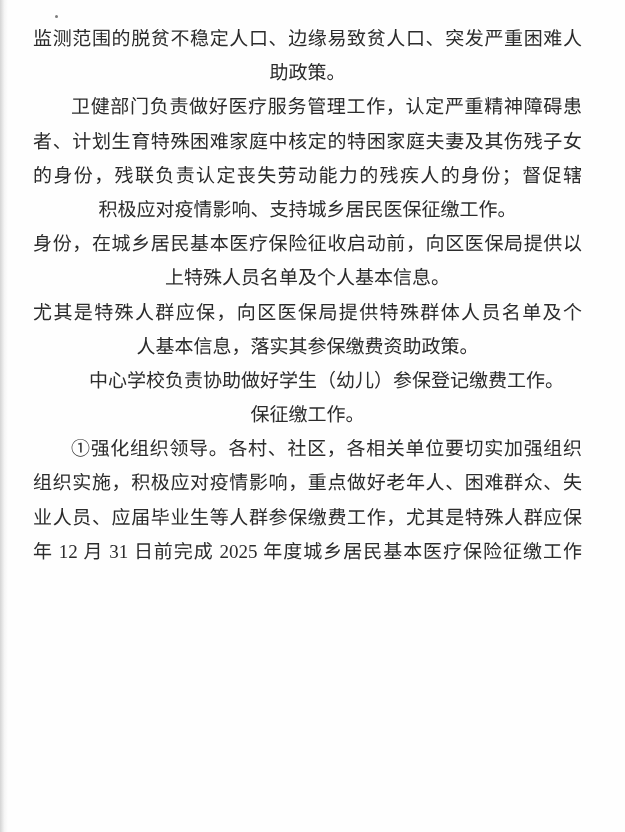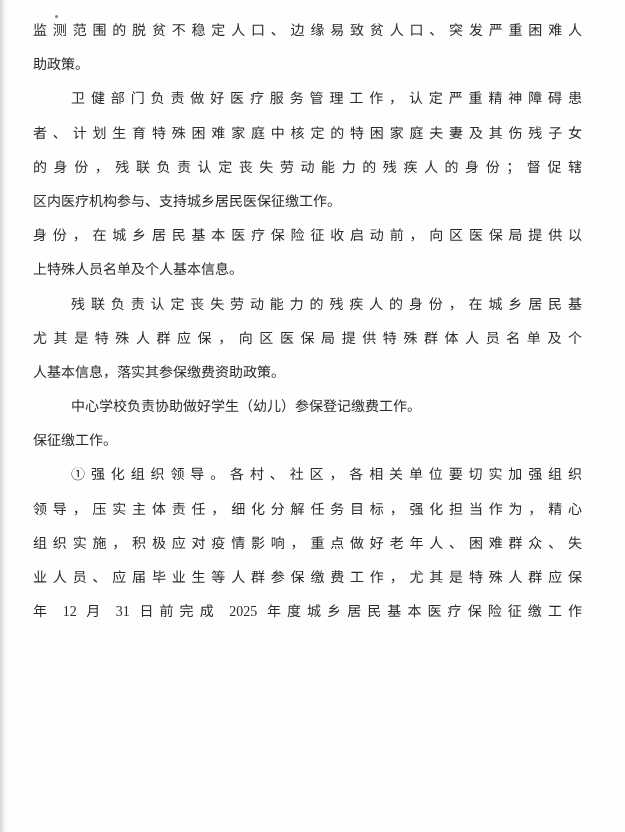--- a/index.html
+++ b/index.html
@@ -38,31 +38,31 @@
     width: 3px;
     height: 3px;
     border-radius: 50%;
     background: #7d7d7d;
   }
   .text-block {
     position: absolute;
     left: 33px;
     top: 0;
     width: 549px;
-    padding-top: 14px;
-    font-size: 14px;
+    padding-top: 22px;
+    font-size: 19px;
     line-height: 34.2px;
     letter-spacing: 0;
     color: #2b2b2b;
     text-rendering: optimizeLegibility;
   }
   .line {
     height: 34.2px;
     white-space: normal;
-    text-align: left;
+    text-align: center;
   }
   .line.justify {
     text-align: justify;
     text-align-last: justify;
   }
   .line.indent {
     text-indent: 38px;
   }
 </style>
 </head>
@@ -70,27 +70,25 @@
 
 <div class="page" style="background: rgb(254, 254, 254);">
   <div class="edge-shadow"></div>
   <div class="speck" style="left: 55px; top: 15px;"></div>
   <div class="text-block" style="color: rgb(43, 43, 43);">
       <div class="line justify">监测范围的脱贫不稳定人口、边缘易致贫人口、突发严重困难人</div>
       <div class="line">助政策。</div>
       <div class="line justify indent">卫健部门负责做好医疗服务管理工作，认定严重精神障碍患</div>
       <div class="line justify">者、计划生育特殊困难家庭中核定的特困家庭夫妻及其伤残子女</div>
       <div class="line justify">的身份，残联负责认定丧失劳动能力的残疾人的身份；督促辖</div>
-      <div class="line">区内医疗机构参与、支持城乡居民医保征缴工作。</div>
+      <div class="line">积极应对疫情影响、支持城乡居民医保征缴工作。</div>
       <div class="line justify">身份，在城乡居民基本医疗保险征收启动前，向区医保局提供以</div>
       <div class="line">上特殊人员名单及个人基本信息。</div>
-      <div class="line justify indent">残联负责认定丧失劳动能力的残疾人的身份，在城乡居民基</div>
       <div class="line justify">尤其是特殊人群应保，向区医保局提供特殊群体人员名单及个</div>
       <div class="line">人基本信息，落实其参保缴费资助政策。</div>
       <div class="line indent">中心学校负责协助做好学生（幼儿）参保登记缴费工作。</div>
       <div class="line">保征缴工作。</div>
       <div class="line justify indent">①强化组织领导。各村、社区，各相关单位要切实加强组织</div>
-      <div class="line justify">领导，压实主体责任，细化分解任务目标，强化担当作为，精心</div>
       <div class="line justify">组织实施，积极应对疫情影响，重点做好老年人、困难群众、失</div>
       <div class="line justify">业人员、应届毕业生等人群参保缴费工作，尤其是特殊人群应保</div>
       <div class="line justify">年 12 月 31 日前完成 2025 年度城乡居民基本医疗保险征缴工作</div>
     </div>
 </div>
 
 </body></html>

